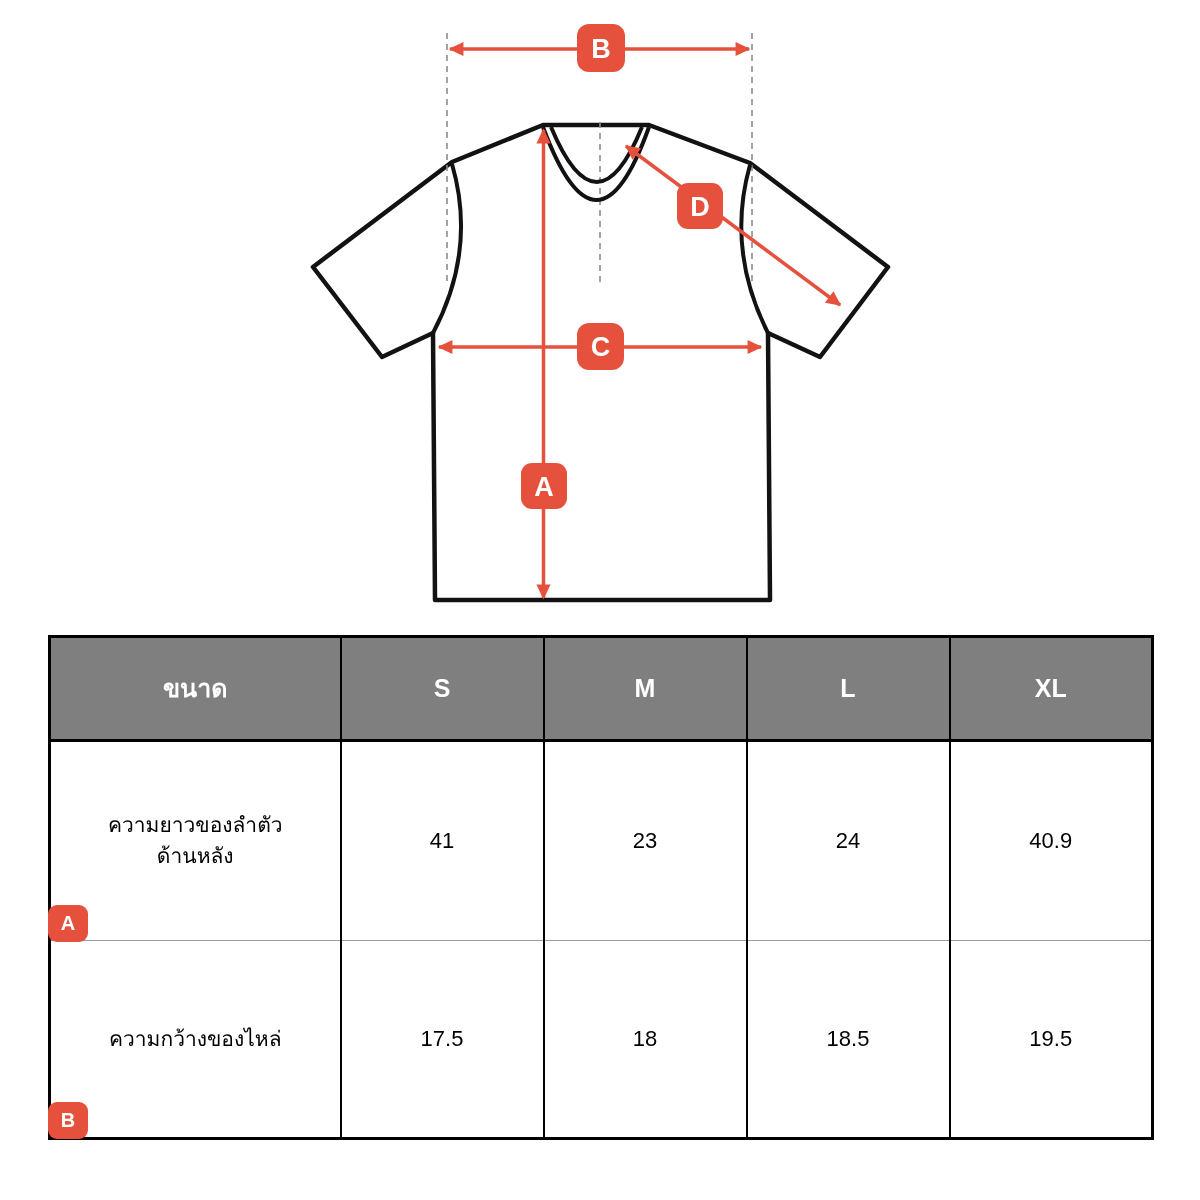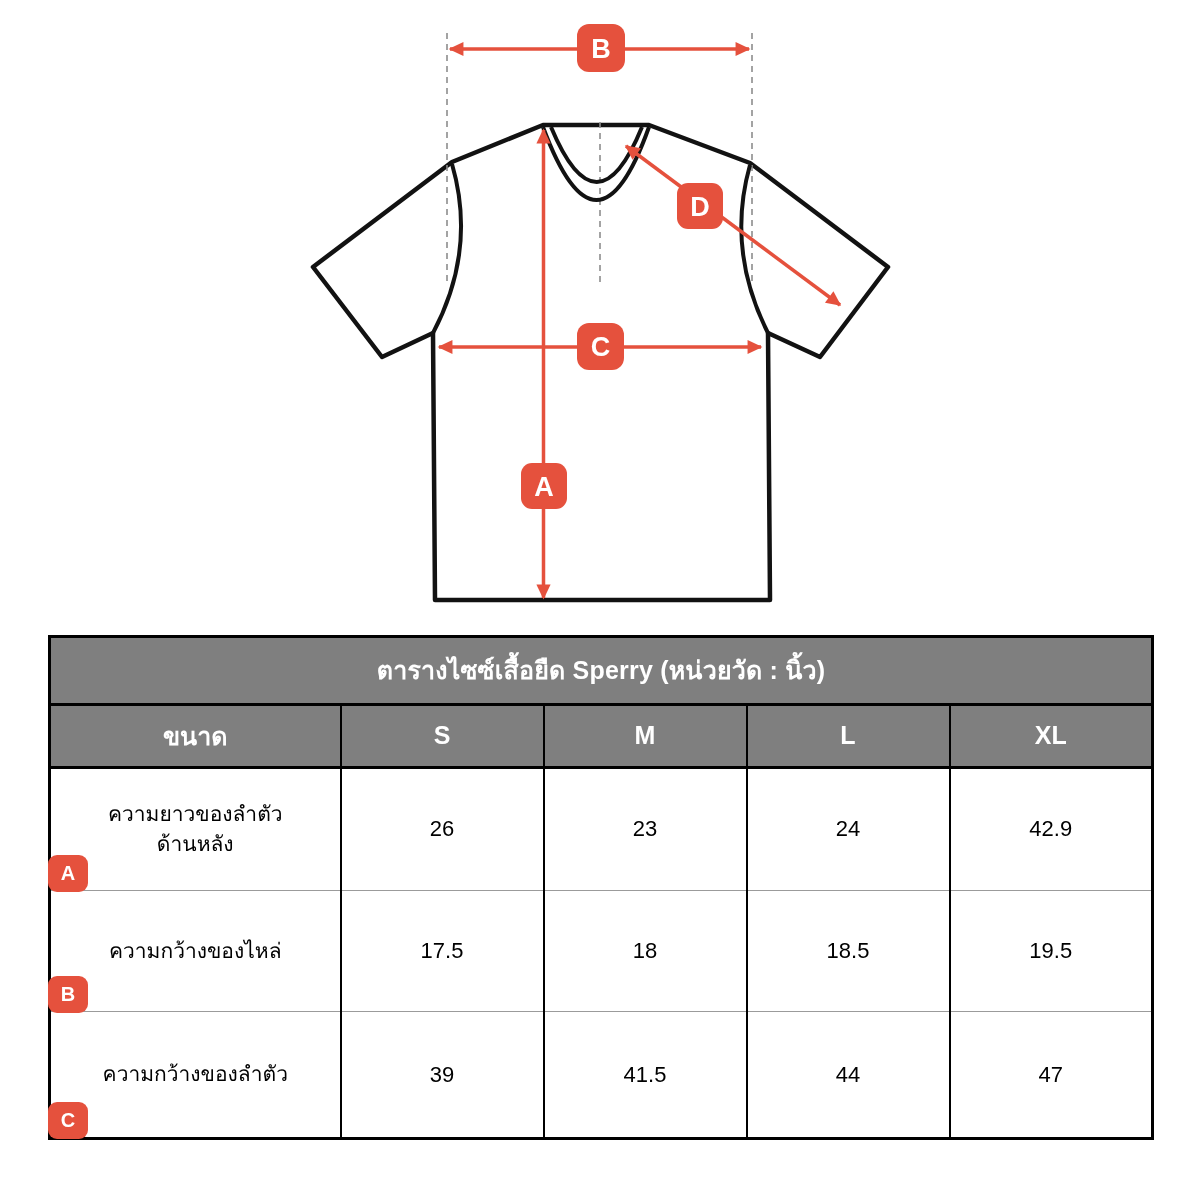--- a/index.html
+++ b/index.html
@@ -96,67 +96,52 @@
   <div class="size-table-wrap">
     <table class="size-table">
       <colgroup>
         <col style="width:291px">
           <col style="width:203px">
           <col style="width:203px">
           <col style="width:203px">
           <col style="width:203px">
       </colgroup>
       <tbody>
-        <tr style="height:48px">
-          <td class="title-cell" colspan="5">ตารางไซซ์เสื้อยืด Sperry (หน่วยวัด : นิ้ว)</td>
-        </tr>
         <tr style="height:42px">
           <td class="size-head">ขนาด</td>
           <td class="size-head">S</td>
           <td class="size-head">M</td>
           <td class="size-head">L</td>
           <td class="size-head">XL</td>
         </tr>
 
         <tr style="height:87px">
           <td class="label-cell">
             <div class="label-lines">
               <span>ความยาวของลำตัว</span>
               <span>ด้านหลัง</span>
             </div>
             <span class="row-badge">A</span>
           </td>
-          <td class="val">26</td>
+          <td class="val">41</td>
           <td class="val">23</td>
           <td class="val">24</td>
-          <td class="val">42.9</td>
+          <td class="val">40.9</td>
         </tr>
 
         <tr style="height:86px">
           <td class="label-cell">
             <div class="label-lines">
               <span>ความกว้างของไหล่</span>
             </div>
             <span class="row-badge">B</span>
           </td>
           <td class="val">17.5</td>
           <td class="val">18</td>
           <td class="val">18.5</td>
           <td class="val">19.5</td>
         </tr>
 
-        <tr style="height:90px">
-          <td class="label-cell">
-            <div class="label-lines">
-              <span>ความกว้างของลำตัว</span>
-            </div>
-            <span class="row-badge">C</span>
-          </td>
-          <td class="val">39</td>
-          <td class="val">41.5</td>
-          <td class="val">44</td>
-          <td class="val">47</td>
-        </tr>
 
       </tbody>
     </table>
   </div>
 </div>
 
 </body></html>

